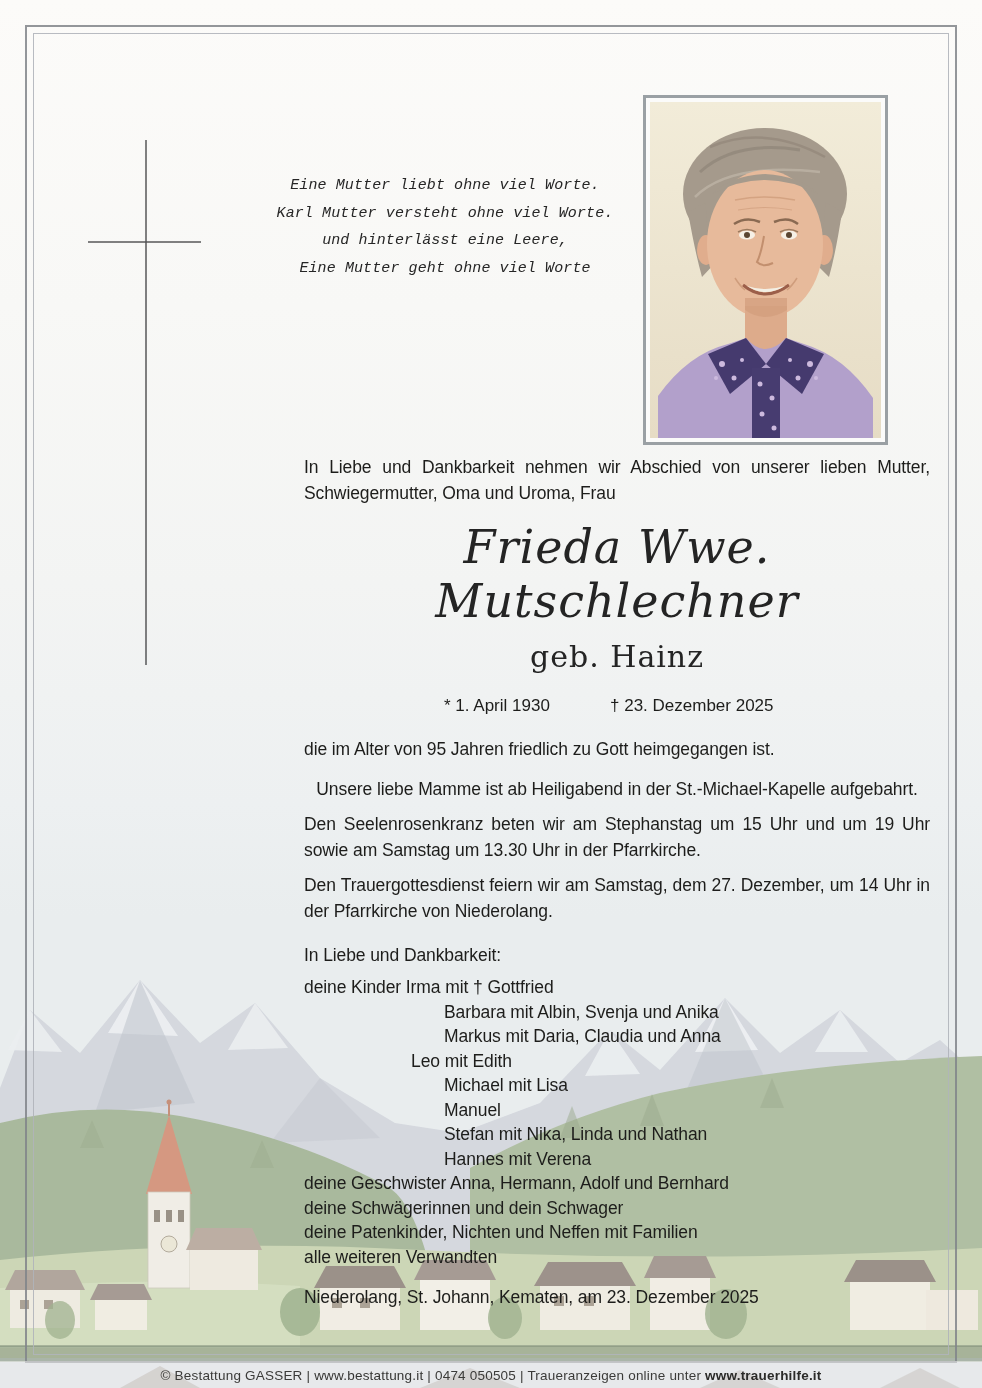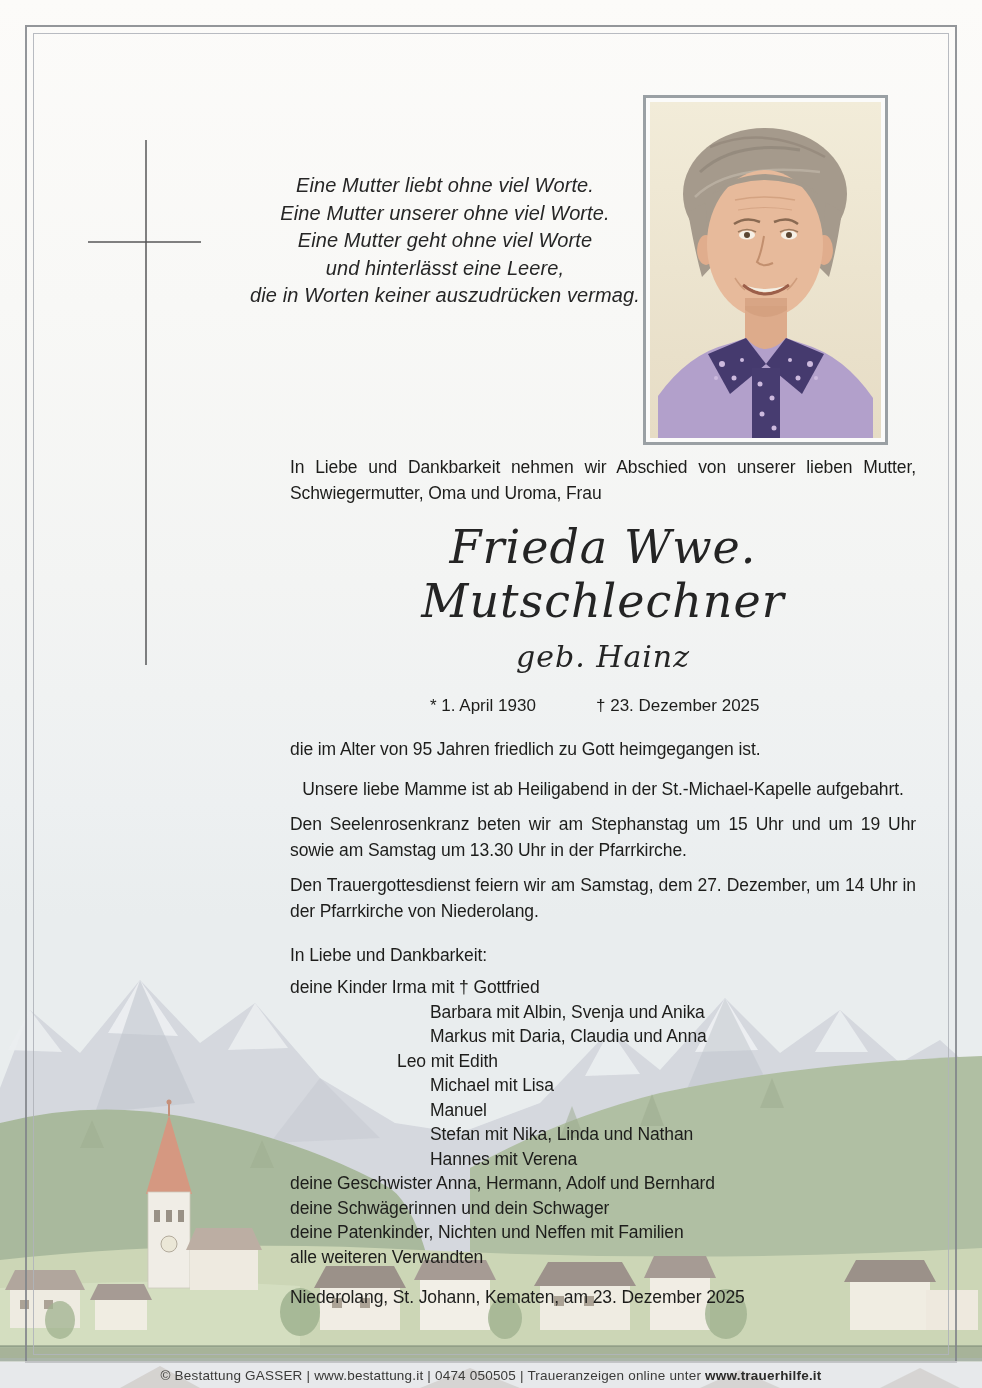--- a/index.html
+++ b/index.html
@@ -25,42 +25,43 @@
     pointer-events:none;z-index:4;
   }
   
   .cross{position:absolute;left:88px;top:140px;width:116px;height:525px;z-index:2;}
   .cross .v{position:absolute;left:57px;top:0;width:1.5px;height:100%;background:rgba(80,80,82,0.72);}
   .cross .h{position:absolute;left:0;top:101px;width:113px;height:1.5px;background:rgba(80,80,82,0.72);}
   
   .poem{
     position:absolute;left:225px;top:172px;width:440px;
     text-align:center;z-index:2;
-    font-style:italic;font-size:20px;line-height:27.5px;color:#262626;
+    font-style:italic;font-size:15px;line-height:27.5px;color:#262626;
     letter-spacing:0.1px;
+    font-family:Liberation Mono, monospace;
   }
   
   .portrait{
     position:absolute;left:643px;top:95px;width:245px;height:350px;z-index:3;
     box-sizing:border-box;border:3px solid #9aa0a4;background:#fbfbfa;padding:4px;
   }
   .portrait svg{display:block;width:100%;height:100%;}
   
-  .content{position:absolute;left:290px;top:454px;width:626px;z-index:2;}
+  .content{position:absolute;left:304px;top:454px;width:626px;z-index:2;}
   .content p{margin:0;font-size:17.5px;line-height:26px;letter-spacing:-0.1px;}
   .justify{text-align:justify;}
   .nowrap{white-space:nowrap;}
   .name{
     margin:14px 0 0 0;text-align:center;
     font-family:"DejaVu Serif",serif;font-style:italic;font-weight:normal;
     font-size:46px;line-height:54px;letter-spacing:1px;color:#242424;
   }
   .maiden{
     margin:10px 0 0 0;text-align:center;
-    font-family:"DejaVu Serif",serif;font-style:italic;font-weight:normal;
+    font-family:"DejaVu Serif",serif;font-weight:normal;
     font-size:30px;line-height:38px;letter-spacing:1px;color:#242424;
   }
   .dates{position:relative;height:24px;margin-top:20px;font-size:17px;}
   .dates .birth{position:absolute;left:140px;}
   .dates .death{position:absolute;left:306px;}
   .passing{margin-top:16px !important;}
   .p-layout{margin-top:14px !important;text-align:center;}
   .p-rosary{margin-top:9px !important;}
   .p-funeral{margin-top:9px !important;}
   .mourn-head{margin-top:18px !important;}
@@ -167,24 +168,23 @@
   <div class="frame-outer"></div>
   <div class="frame-inner"></div>
 
   <div class="cross">
     <div class="v"></div>
       <div class="h"></div>
   </div>
 
   <div class="poem">
     <div class="poem-line">Eine Mutter liebt ohne viel Worte.</div>
-    <div class="poem-line">Eine Mutter unserer ohne viel Worte.</div>
+    <div class="poem-line">Karl Mutter versteht ohne viel Worte.</div>
+    <div class="poem-line">und hinterlässt eine Leere,</div>
     <div class="poem-line">Eine Mutter geht ohne viel Worte</div>
-    <div class="poem-line">und hinterlässt eine Leere,</div>
-    <div class="poem-line">die in Worten keiner auszudrücken vermag.</div>
   </div>
 
   <div class="portrait">
     <svg viewBox="0 0 231 336" xmlns="http://www.w3.org/2000/svg">
       <defs>
         <linearGradient id="bgGrad" x1="0" y1="0" x2="0" y2="1">
           <stop offset="0" stop-color="#f2ecd9"></stop>
             <stop offset="1" stop-color="#e6dcc5"></stop>
         </linearGradient>
       </defs>

